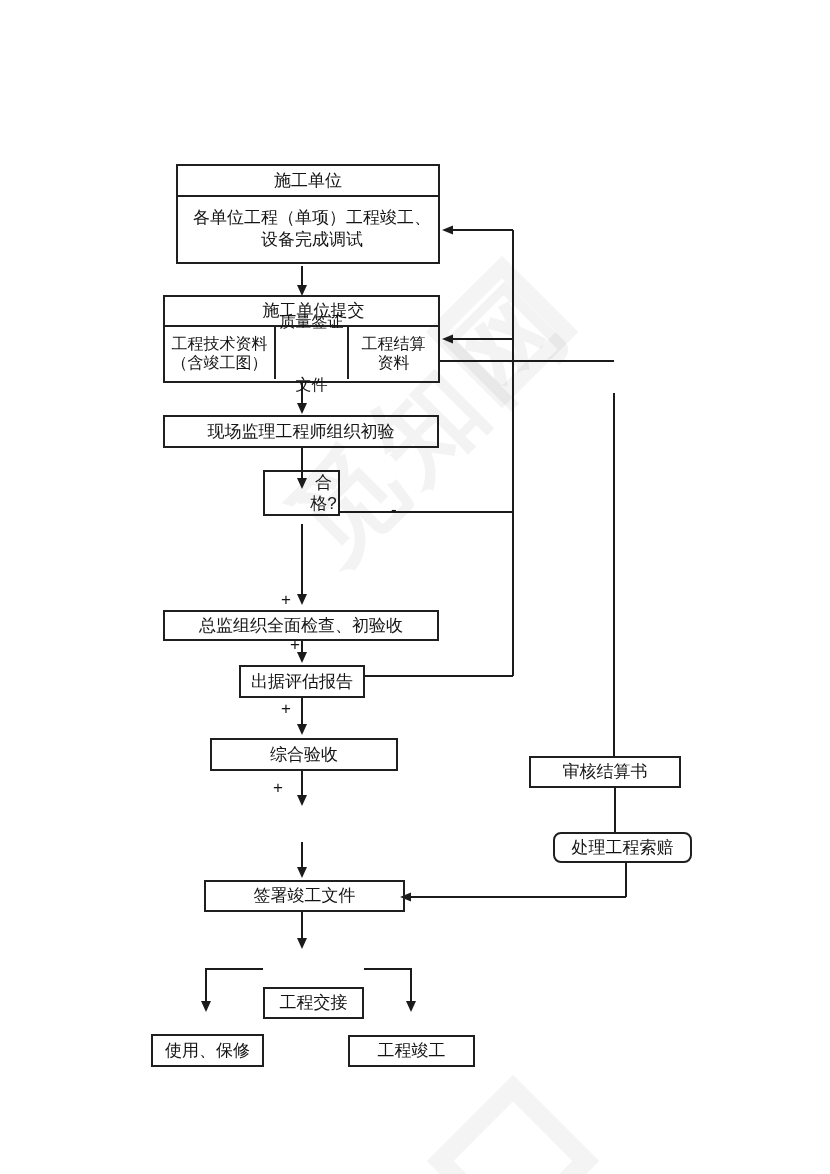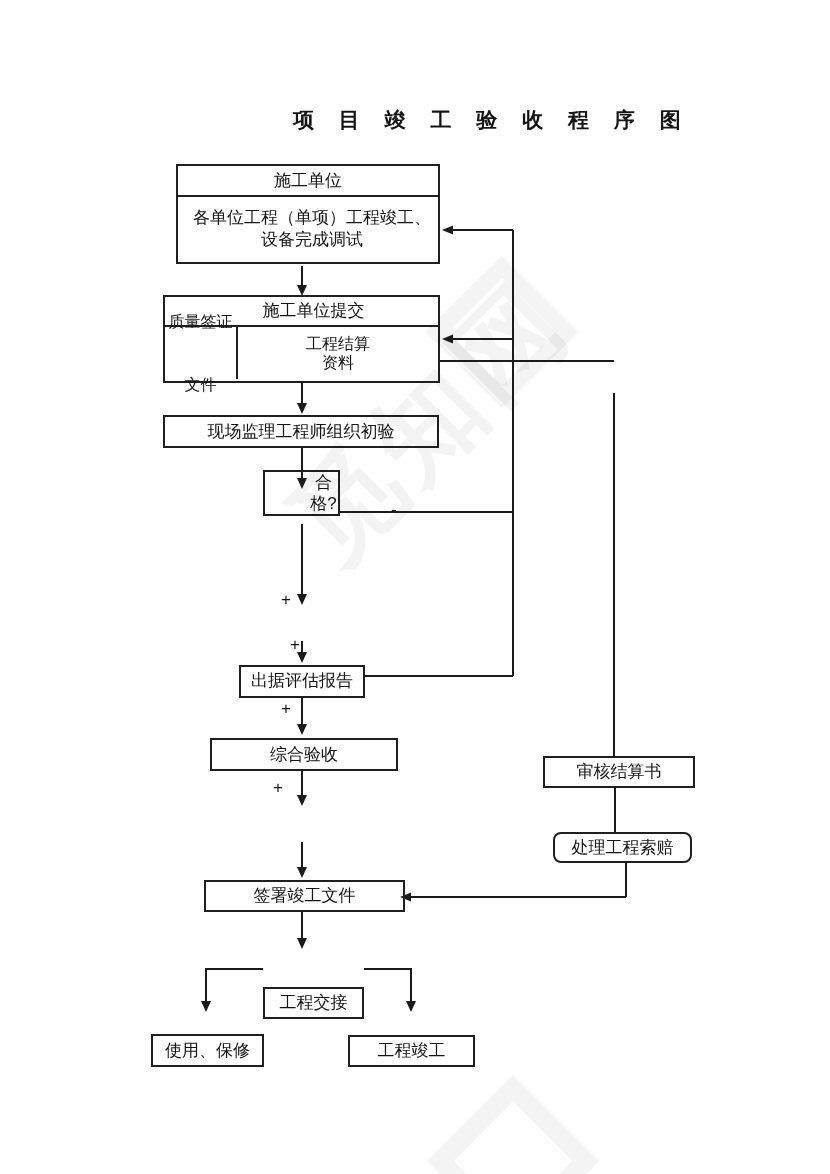--- a/index.html
+++ b/index.html
@@ -115,63 +115,67 @@
     <g>
       <line x1="440" y1="361" x2="614" y2="361"></line>
       <line x1="614" y1="393" x2="614" y2="757"></line>
       <line x1="615" y1="788" x2="615" y2="833"></line>
       <line x1="626" y1="863" x2="626" y2="897"></line>
       <line x1="626" y1="897" x2="411" y2="897"></line>
         <polygon points="400,897 411,892.5 411,901.5" stroke="none"></polygon>
     </g>
   </svg>
 
-  <div class="title">项 目 竣 工 验 收 程 序 图</div>
 
   <div class="box compound" style="left:176px;top:164px;width:264px;height:100px;">
     <div class="hdr" style="height:31px;font-family:Liberation Serif, serif;">施工单位</div>
     <div class="bdy" style="height:63px;padding-bottom:12px;margin-left:8px;">
       <span>各单位工程（单项）工程竣工、</span>
       <span>设备完成调试</span>
     </div>
   </div>
 
   <div class="box compound" style="left:163px;top:295px;width:277px;height:88px;">
     <div class="hdr" style="height:30px;padding-left:24px;">施工单位提交</div>
     <div class="cells" style="height:52px;">
+      <div class="cell sep" style="width:111px;">
+        <span>工程技术资料</span>
+        <span>（含竣工图）</span>
+      </div>
       <div class="cell sep" style="width:73px;gap:44px;">
         <span>质量签证</span>
         <span>文件</span>
       </div>
       <div class="cell" style="flex:1;">
         <span>工程结算</span>
         <span>资料</span>
       </div>
     </div>
   </div>
 
   <div class="box" style="left:163px;top:415px;width:276px;height:33px;">现场监理工程师组织初验</div>
 
   <div class="box" style="left:263px;top:470px;width:77px;height:46px;padding-left:44px;">合格?</div>
 
+  <div class="box" style="left:163px;top:610px;width:276px;height:31px;">总监组织全面检查、初验收</div>
 
-  <div class="box" style="left:239px;top:665px;width:126px;height:33px;font-family:Liberation Mono, monospace;">出据评估报告</div>
+  <div class="box" style="left:239px;top:665px;width:126px;height:33px;">出据评估报告</div>
 
   <div class="box" style="left:210px;top:738px;width:188px;height:33px;">综合验收</div>
 
 
   <div class="box" style="left:204px;top:880px;width:201px;height:32px;">签署竣工文件</div>
 
   <div class="box" style="left:263px;top:951px;width:101px;height:32px;margin-top:36px;">工程交接</div>
 
   <div class="box" style="left:151px;top:1034px;width:113px;height:33px;">使用、保修</div>
 
   <div class="box" style="left:348px;top:1035px;width:127px;height:32px;">工程竣工</div>
 
-  <div class="box" style="left:543px;top:756px;width:152px;height:32px;">审核结算书</div>
+  <div class="box" style="left:529px;top:756px;width:152px;height:32px;">审核结算书</div>
 
   <div class="box" style="left:553px;top:832px;width:139px;height:31px;border-radius:8px;">处理工程索赔</div>
 
   <div class="lbl" style="left:281px;top:590px;">+</div>
   <div class="lbl" style="left:290px;top:635px;">+</div>
   <div class="lbl" style="left:281px;top:699px;">+</div>
   <div class="lbl" style="left:273px;top:778px;">+</div>
   <div class="lbl" style="left:391px;top:500px;">-</div>
 
 </div>

